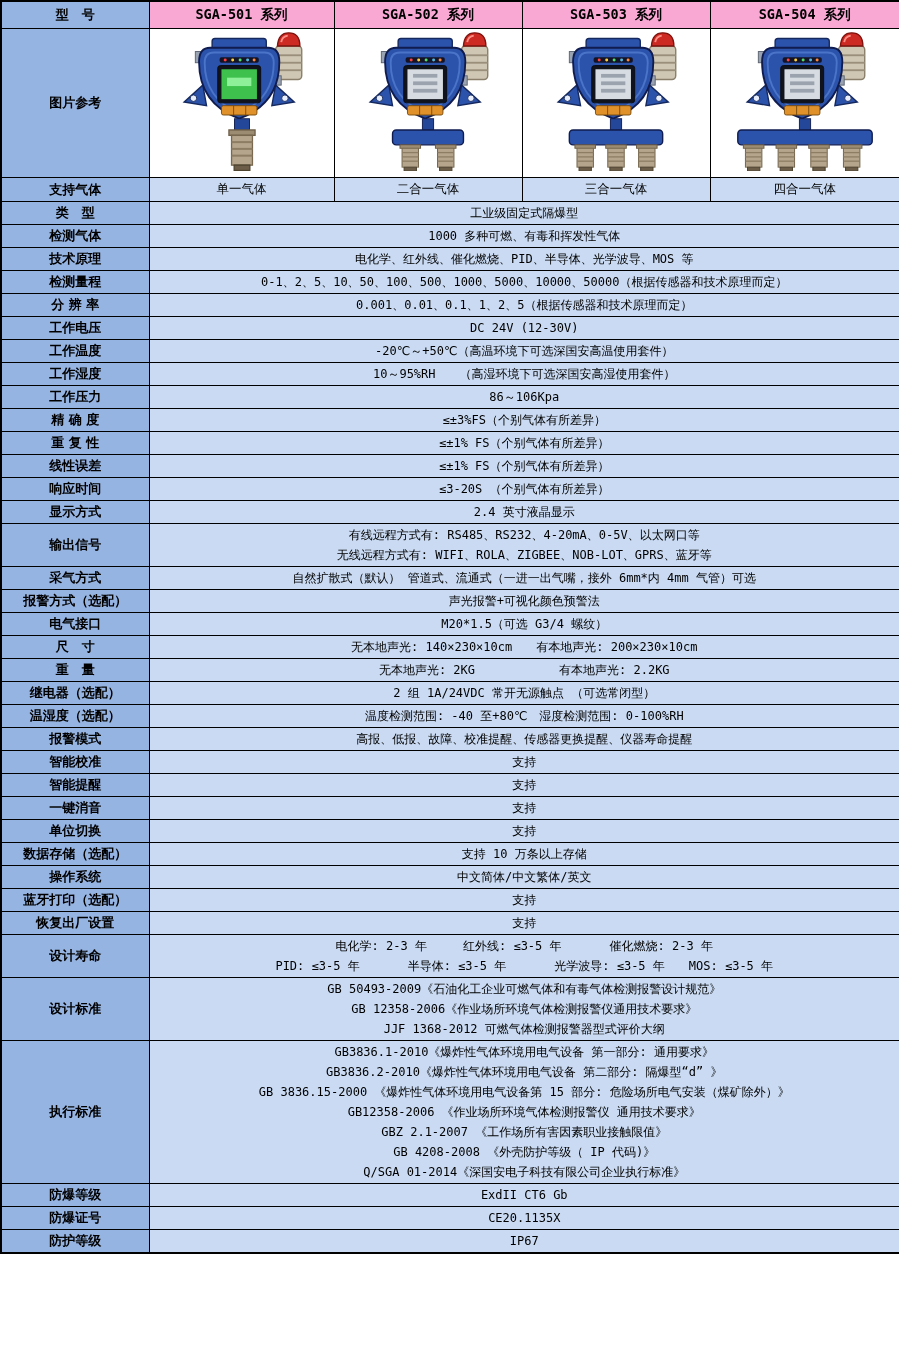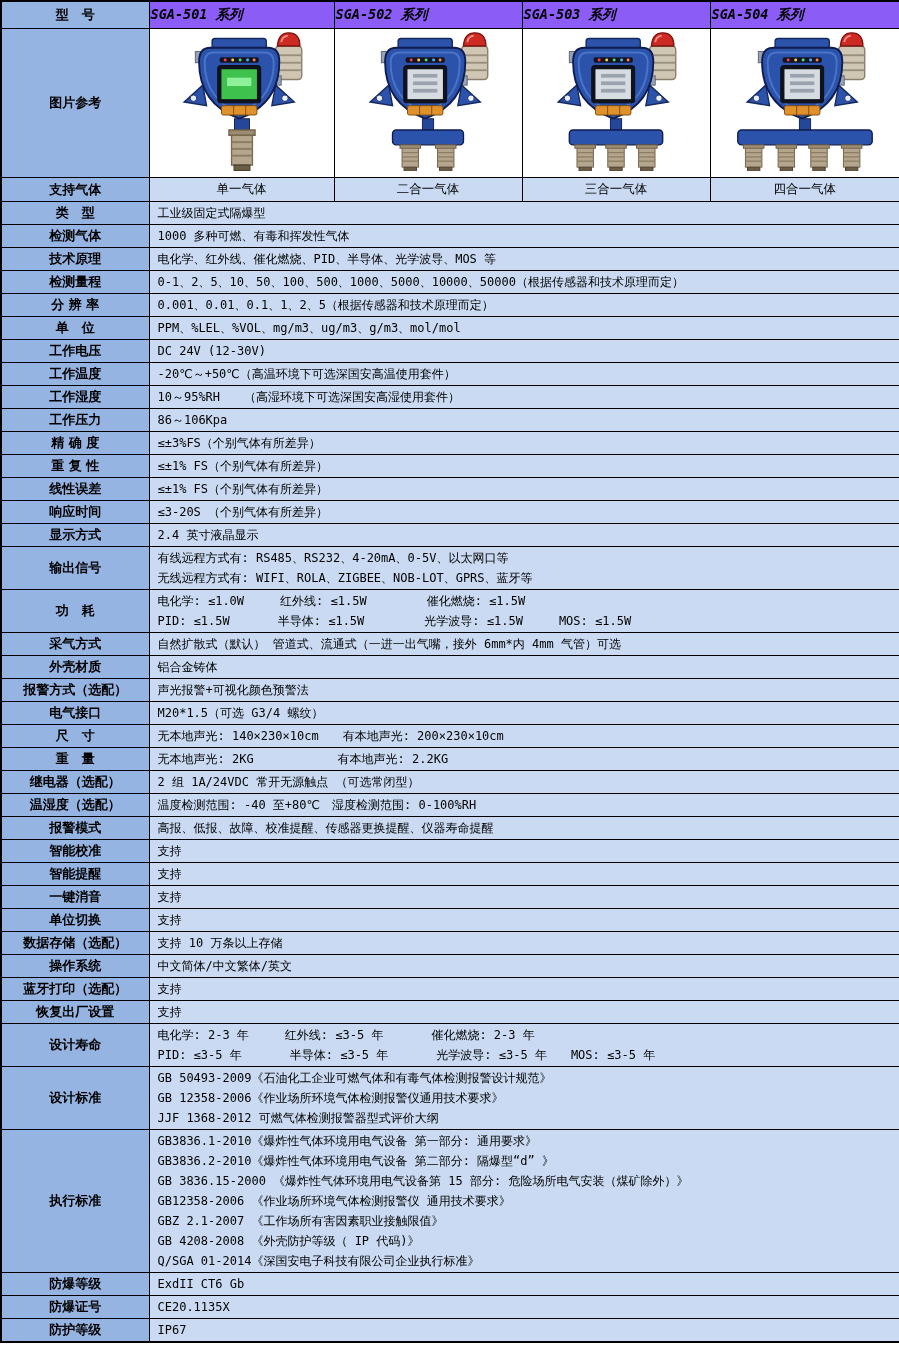--- a/index.html
+++ b/index.html
@@ -2,23 +2,23 @@
 <html><head>
 <meta charset="utf-8">
 <style>
   html,body{margin:0;padding:0;background:#fff;}
   body{font-family:"DejaVu Sans","Liberation Sans",sans-serif;color:#000;}
   .page{width:899px;}
   table{width:899px;border-collapse:collapse;table-layout:fixed;border:2px solid #000;}
   td{border:1.5px solid #000;vertical-align:middle;overflow:hidden;}
   td.label{background:#96b4e2;text-align:center;font-weight:bold;font-size:13px;line-height:16px;padding:2px 16px;}
   td.value{background:#c9daf2;padding:1px 8px;font-family:"DejaVu Sans Mono","DejaVu Sans",monospace;font-size:12px;}
-  td.value .line{line-height:20px;white-space:pre-wrap;}
+  td.value .line{line-height:20px;white-space:pre-wrap;text-align:center;}
   tr.header-row td{height:22px;}
-  tr.header-row td.colhead{background:#8b5cf6;font-weight:bold;font-size:13.5px;font-family:"DejaVu Sans Mono","DejaVu Sans",monospace;font-style:italic;}
+  tr.header-row td.colhead{background:#f9a8d4;text-align:center;font-weight:bold;font-size:13.5px;font-family:"DejaVu Sans Mono","DejaVu Sans",monospace;}
   tr.image-row td.img-cell{background:#ffffff;text-align:center;padding:2px 0;height:144px;}
   tr.support-row td.center{background:#c9daf2;text-align:center;font-size:12.5px;height:21px;font-family:Liberation Sans, sans-serif;}
   svg.det{width:180px;height:140px;display:inline-block;}
 </style>
 </head>
 <body>
 
 <svg width="0" height="0" style="position:absolute" aria-hidden="true">
   <defs>
     <g id="det-body">
@@ -171,26 +171,20 @@
             <div class="line">0-1、2、5、10、50、100、500、1000、5000、10000、50000（根据传感器和技术原理而定）</div>
           </td>
   </tr>
         <tr>
     <td class="label">分 辨 率</td>
     <td class="value" colspan="4">
             <div class="line">0.001、0.01、0.1、1、2、5（根据传感器和技术原理而定）</div>
           </td>
   </tr>
         <tr>
-    <td class="label">单　位</td>
-    <td class="value" colspan="4">
-            <div class="line">PPM、%LEL、%VOL、mg/m3、ug/m3、g/m3、mol/mol</div>
-          </td>
-  </tr>
-        <tr>
     <td class="label">工作电压</td>
     <td class="value" colspan="4">
             <div class="line">DC 24V (12-30V)</div>
           </td>
   </tr>
         <tr>
     <td class="label">工作温度</td>
     <td class="value" colspan="4">
             <div class="line">-20℃～+50℃（高温环境下可选深国安高温使用套件）</div>
           </td>
@@ -238,36 +232,23 @@
           </td>
   </tr>
         <tr>
     <td class="label">输出信号</td>
     <td class="value" colspan="4">
             <div class="line">有线远程方式有: RS485、RS232、4-20mA、0-5V、以太网口等</div>
             <div class="line">无线远程方式有: WIFI、ROLA、ZIGBEE、NOB-LOT、GPRS、蓝牙等</div>
           </td>
   </tr>
         <tr>
-    <td class="label">功　耗</td>
-    <td class="value" colspan="4">
-            <div class="line">电化学: ≤1.0W　　　红外线: ≤1.5W　　　　　催化燃烧: ≤1.5W</div>
-            <div class="line">PID: ≤1.5W　　　　半导体: ≤1.5W　　　　　光学波导: ≤1.5W　　　MOS: ≤1.5W</div>
-          </td>
-  </tr>
-        <tr>
     <td class="label">采气方式</td>
     <td class="value" colspan="4">
             <div class="line">自然扩散式（默认） 管道式、流通式（一进一出气嘴，接外 6mm*内 4mm 气管）可选</div>
-          </td>
-  </tr>
-        <tr>
-    <td class="label">外壳材质</td>
-    <td class="value" colspan="4">
-            <div class="line">铝合金铸体</div>
           </td>
   </tr>
         <tr>
     <td class="label">报警方式（选配）</td>
     <td class="value" colspan="4">
             <div class="line">声光报警+可视化颜色预警法</div>
           </td>
   </tr>
         <tr>
     <td class="label">电气接口</td>

